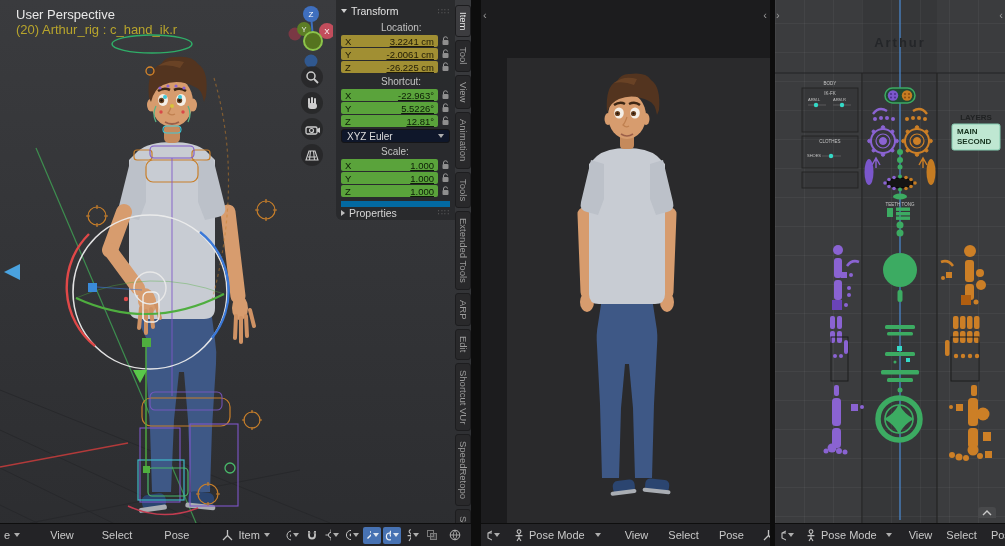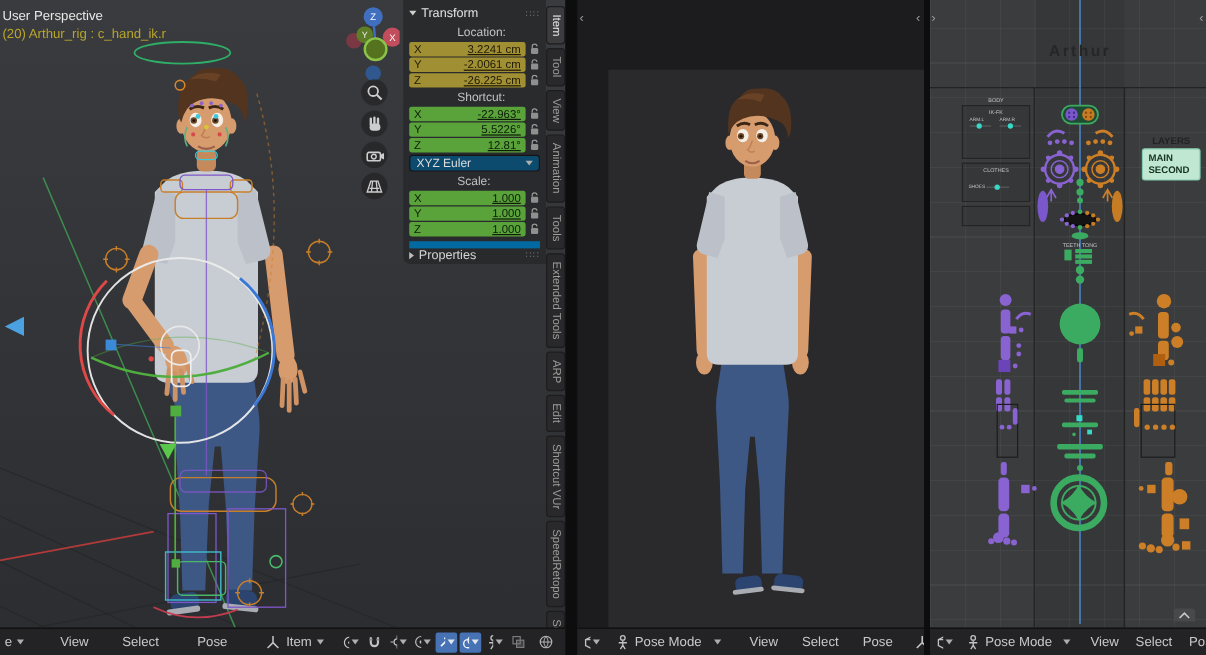--- a/index.html
+++ b/index.html
@@ -27,21 +27,21 @@
   .hicon.on { background:#4772b3; }
   .caret { width:0; height:0; border-left:3px solid transparent; border-right:3px solid transparent;
            border-top:4px solid #aeaeae; display:inline-block; }
   .caret-r { width:0; height:0; border-top:3px solid transparent; border-bottom:3px solid transparent;
            border-left:4px solid #bdbdbd; display:inline-block; }
   .shadegrp { display:flex; align-items:center; gap:1px; margin-left:4px; }
   .shade { width:17px; height:16px; display:flex; align-items:center; justify-content:center; border-radius:2px; }
   .spacer { flex:1; }
 
   
-  .vp-labels { position:absolute; left:2px; top:7px; line-height:15px; font-size:11px; }
+  .vp-labels { position:absolute; left:16px; top:7px; line-height:15px; font-size:13px; }
   .vp-labels .l1 { color:#e8e8e8; }
   .vp-labels .l2 { color:#b8a52c;text-align:right; }
   .scene { position:absolute; left:0; top:0; }
   .navgizmo { position:absolute; left:287px; top:3px; }
   .vpbtns { position:absolute; left:301px; top:66px; display:flex; flex-direction:column; gap:4px; }
   .vpbtn { width:22px; height:22px; border-radius:50%; background:rgba(30,30,30,.55);
            display:flex; align-items:center; justify-content:center; }
 
   
   .npanel { position:absolute; left:336px; top:0; width:119px; background:rgba(41,42,44,.97);
@@ -50,21 +50,21 @@
   .np-head .caret { border-top-color:#cfcfcf; }
   .dots { margin-left:auto; color:#6d6d6d; font-size:8px; letter-spacing:1px; }
   .np-section { height:14px; line-height:14px; color:#c2c2c2; margin-top:2px;margin-left:40px; }
   .np-row { display:flex; align-items:center; gap:3px; margin-bottom:1px; }
   .np-field { flex:1; height:12px; border-radius:2px; display:flex; align-items:center;
               padding:0 4px; font-size:9.5px; }
   .np-field.keyed { background:#a18f33; color:#201b06; }
   .np-field.anim  { background:#5aa33b; color:#0d1d07; }
   .np-field .ax { width:12px; }
   .np-field .val { margin-left:auto;text-decoration:underline; }
-  .np-dropdown { height:14px; background:#0c4a6e; border:1px solid #151517; border-radius:3px;
+  .np-dropdown { height:14px; background:#0f172a; border:1px solid #151517; border-radius:3px;
                  display:flex; align-items:center; padding:0 5px; color:#dddddd; margin:2px 0 1px 0; }
   .np-dropdown .caret { margin-left:auto; }
   .np-props { display:flex; align-items:center; gap:4px; height:15px; margin-top:4px;
               border-top:6px solid #0369a1; color:#d5d5d5; font-size:10.5px; padding-top:2px; }
 
   
   .tabstrip { position:absolute; left:455px; top:5px; width:16px; display:flex;
               flex-direction:column; gap:3px; }
   .vtab { writing-mode:vertical-rl; font-size:9.5px; color:#9d9d9d; background:#29292b;
           border:1px solid #1d1d1f; border-radius:3px; padding:6px 1px; text-align:center; }

